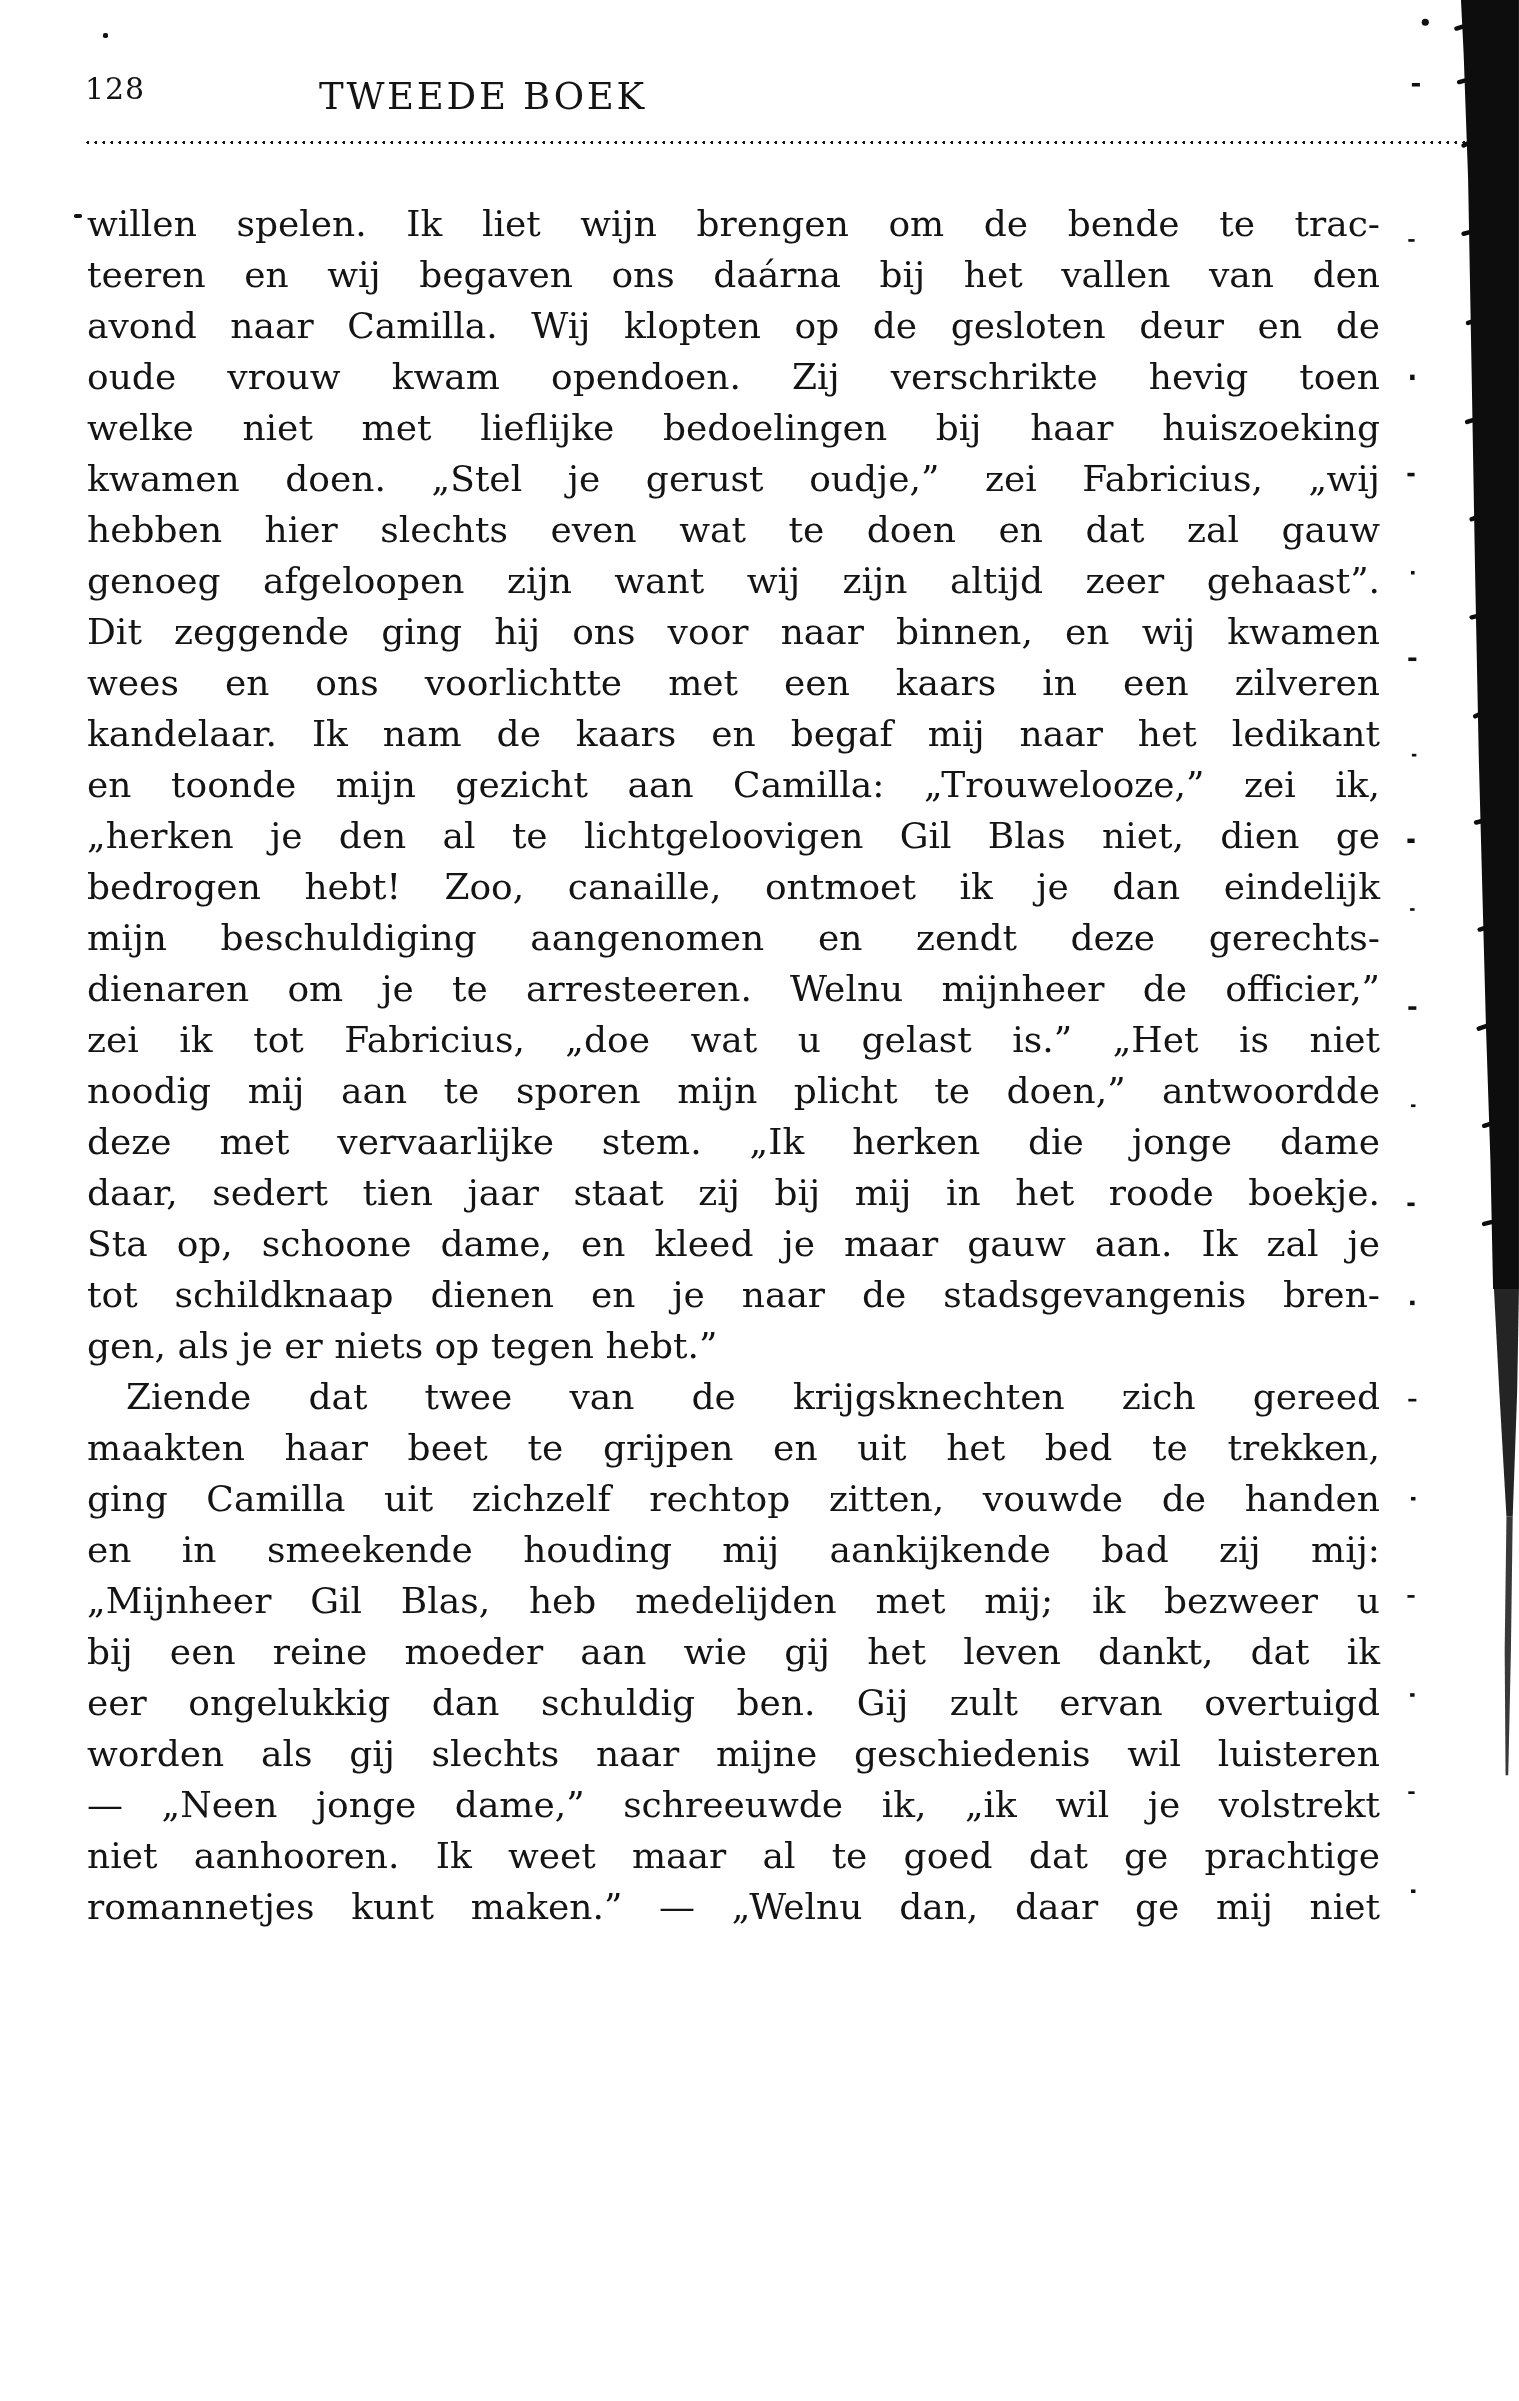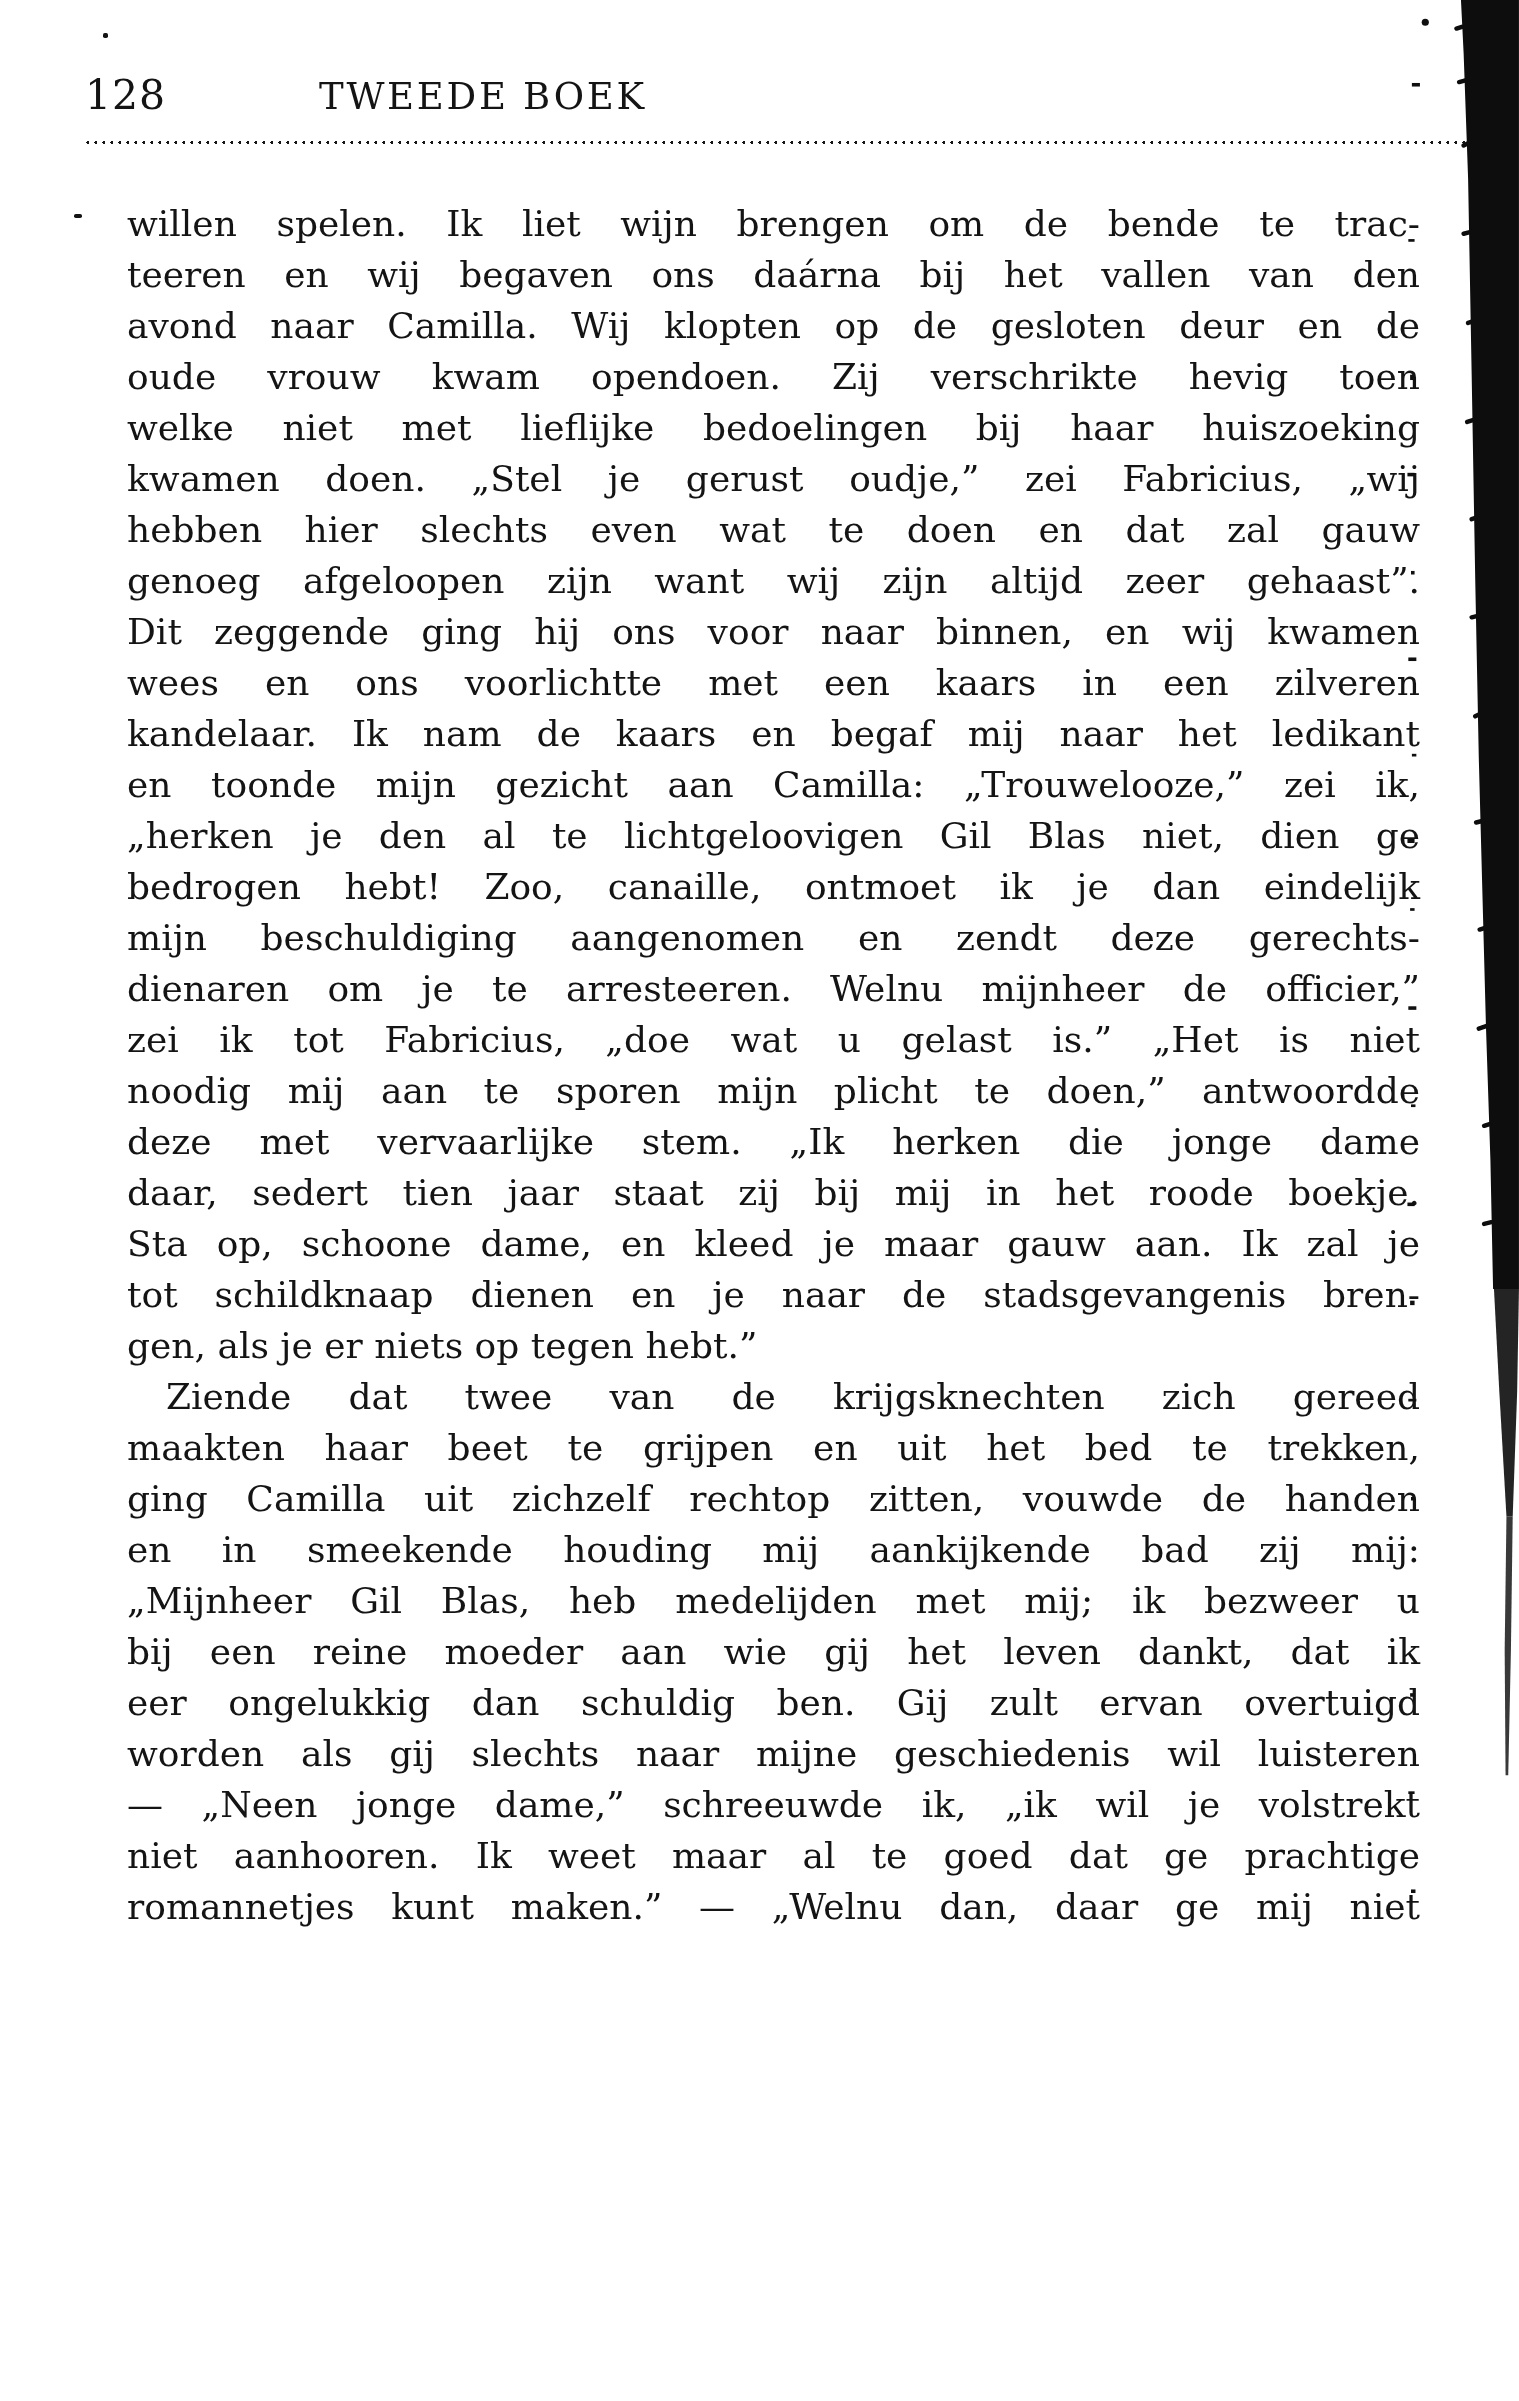--- a/index.html
+++ b/index.html
@@ -9,21 +9,21 @@
     position: relative;
     background: #ffffff;
     overflow: hidden;
     font-family: "DejaVu Serif", "Liberation Serif", serif;
     color: #141414;
   }
   .page-number {
     position: absolute;
     left: 85px;
     top: 71px;
-    font-size: 41px;
+    font-size: 30px;
     letter-spacing: 0.9px;
     white-space: nowrap;
   }
   .running-title {
     position: absolute;
     left: 319px;
     top: 75px;
     font-size: 37px;
     letter-spacing: 2.7px;
     white-space: nowrap;
@@ -38,21 +38,20 @@
     background-size: 8px 6.2px;
     background-repeat: repeat-x;
   }
   .body-text {
     position: absolute;
     left: 87px;
     top: 198px;
     width: 1293px;
     font-size: 36px;
     line-height: 51px;
-    margin-left: 40px;
   }
   .line {
     text-align: justify;
     text-align-last: justify;
     white-space: normal;
   }
   .line.end { text-align-last: left; }
   .line.indent { text-indent: 39px; }
   .scan-strip {
     position: absolute;

